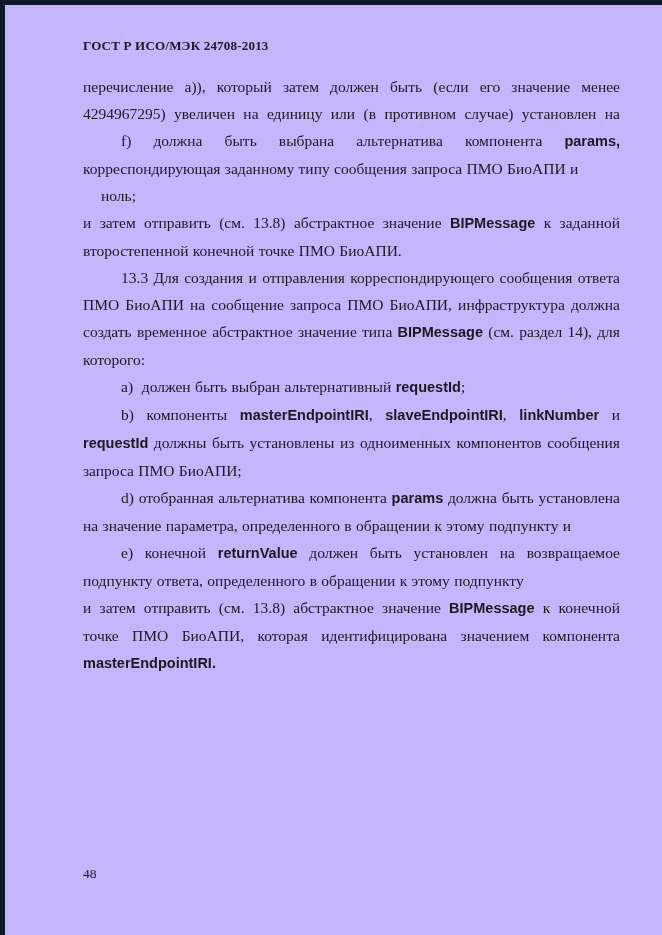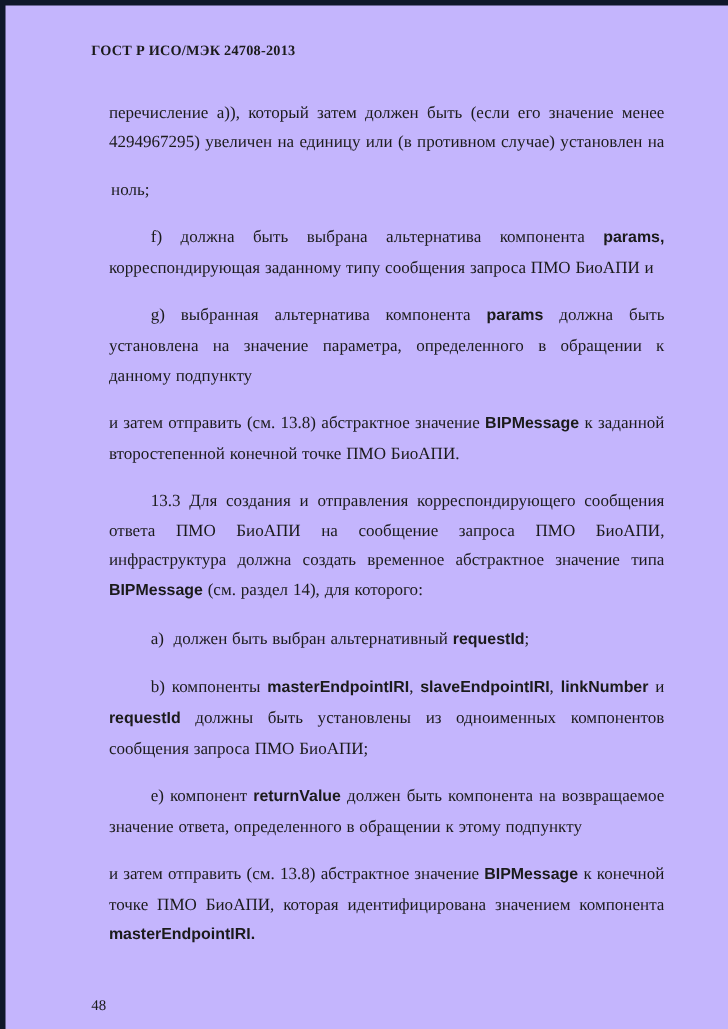--- a/index.html
+++ b/index.html
@@ -27,21 +27,21 @@
     letter-spacing: 0.2px;
     font-family: "Liberation Serif", serif;
   }
   .doc-content {
     position: absolute;
     top: 68px;
     left: 78px;
     width: 537px;
   }
   .para {
-    margin: 16px;
+    margin: 0;
     font-size: 15.5px;
     line-height: 27px;
     text-align: justify;
     word-spacing: 0.5px;
   }
   .para.indent {
     text-indent: 38px;
   }
   .para.justify-last {
     text-align-last: justify;
@@ -50,36 +50,35 @@
     font-family: "Liberation Sans", sans-serif;
     font-weight: bold;
     font-size: 14.5px;
   }
   .doc-footer {
     position: absolute;
     top: 861px;
     left: 78px;
     font-size: 13.5px;
     font-family: "Liberation Serif", serif;
-    margin-top: 40px;
   }
 </style>
 </head>
 <body>
 
 <div class="page">
   <div class="doc-header">ГОСТ Р ИСО/МЭК 24708-2013</div>
 
   <div class="doc-content">
       <p class="para justify-last"><span class="text-run">перечисление а)), который затем должен быть (если его значение менее 4294967295) увеличен на единицу или (в противном случае) установлен на</span></p>
+      <p class="para indent"><span class="text-run">f) должна быть выбрана альтернатива компонента </span><span class="term">params,</span><span class="text-run"> корреспондирующая заданному типу сообщения запроса ПМО БиоАПИ и</span></p>
       <p class="para" style="margin-left: 18px;"><span class="text-run">ноль;</span></p>
-      <p class="para indent"><span class="text-run">f) должна быть выбрана альтернатива компонента </span><span class="term">params,</span><span class="text-run"> корреспондирующая заданному типу сообщения запроса ПМО БиоАПИ и</span></p>
-      <p class="para indent"><span class="text-run">g) выбранная альтернатива компонента </span><span class="term">params</span><span class="text-run"> должна быть установлена на значение параметра, определенного в обращении к данному подпункту</span></p>
       <p class="para"><span class="text-run">и затем отправить (см. 13.8) абстрактное значение </span><span class="term">BIPMessage</span><span class="text-run"> к заданной второстепенной конечной точке ПМО БиоАПИ.</span></p>
       <p class="para indent"><span class="text-run">13.3 Для создания и отправления корреспондирующего сообщения ответа ПМО БиоАПИ на сообщение запроса ПМО БиоАПИ, инфраструктура должна создать временное абстрактное значение типа </span><span class="term">BIPMessage</span><span class="text-run"> (см. раздел 14), для которого:</span></p>
       <p class="para indent"><span class="text-run">a)&nbsp;&nbsp;должен быть выбран альтернативный </span><span class="term">requestId</span><span class="text-run">;</span></p>
       <p class="para indent"><span class="text-run">b) компоненты </span><span class="term">masterEndpointIRI</span><span class="text-run">, </span><span class="term">slaveEndpointIRI</span><span class="text-run">, </span><span class="term">linkNumber</span><span class="text-run"> и </span><span class="term">requestId</span><span class="text-run"> должны быть установлены из одноименных компонентов сообщения запроса ПМО БиоАПИ;</span></p>
-      <p class="para indent"><span class="text-run">e) компонент </span><span class="term">returnValue</span><span class="text-run"> должен быть компонента на возвращаемое значение ответа, определенного в обращении к этому подпункту</span></p>
+      <p class="para indent"><span class="text-run">d) отобранная альтернатива компонента </span><span class="term">params</span><span class="text-run"> должна быть установлена на значение параметра, определенного в обращении к этому подпункту и</span></p>
+      <p class="para indent"><span class="text-run">e) конечной </span><span class="term">returnValue</span><span class="text-run"> должен быть установлен на возвращаемое подпункту ответа, определенного в обращении к этому подпункту</span></p>
       <p class="para"><span class="text-run">и затем отправить (см. 13.8) абстрактное значение </span><span class="term">BIPMessage</span><span class="text-run"> к конечной точке ПМО БиоАПИ, которая идентифицирована значением компонента </span><span class="term">masterEndpointIRI.</span></p>
     </div>
 
   <div class="doc-footer">48</div>
 </div>
 
 </body></html>

